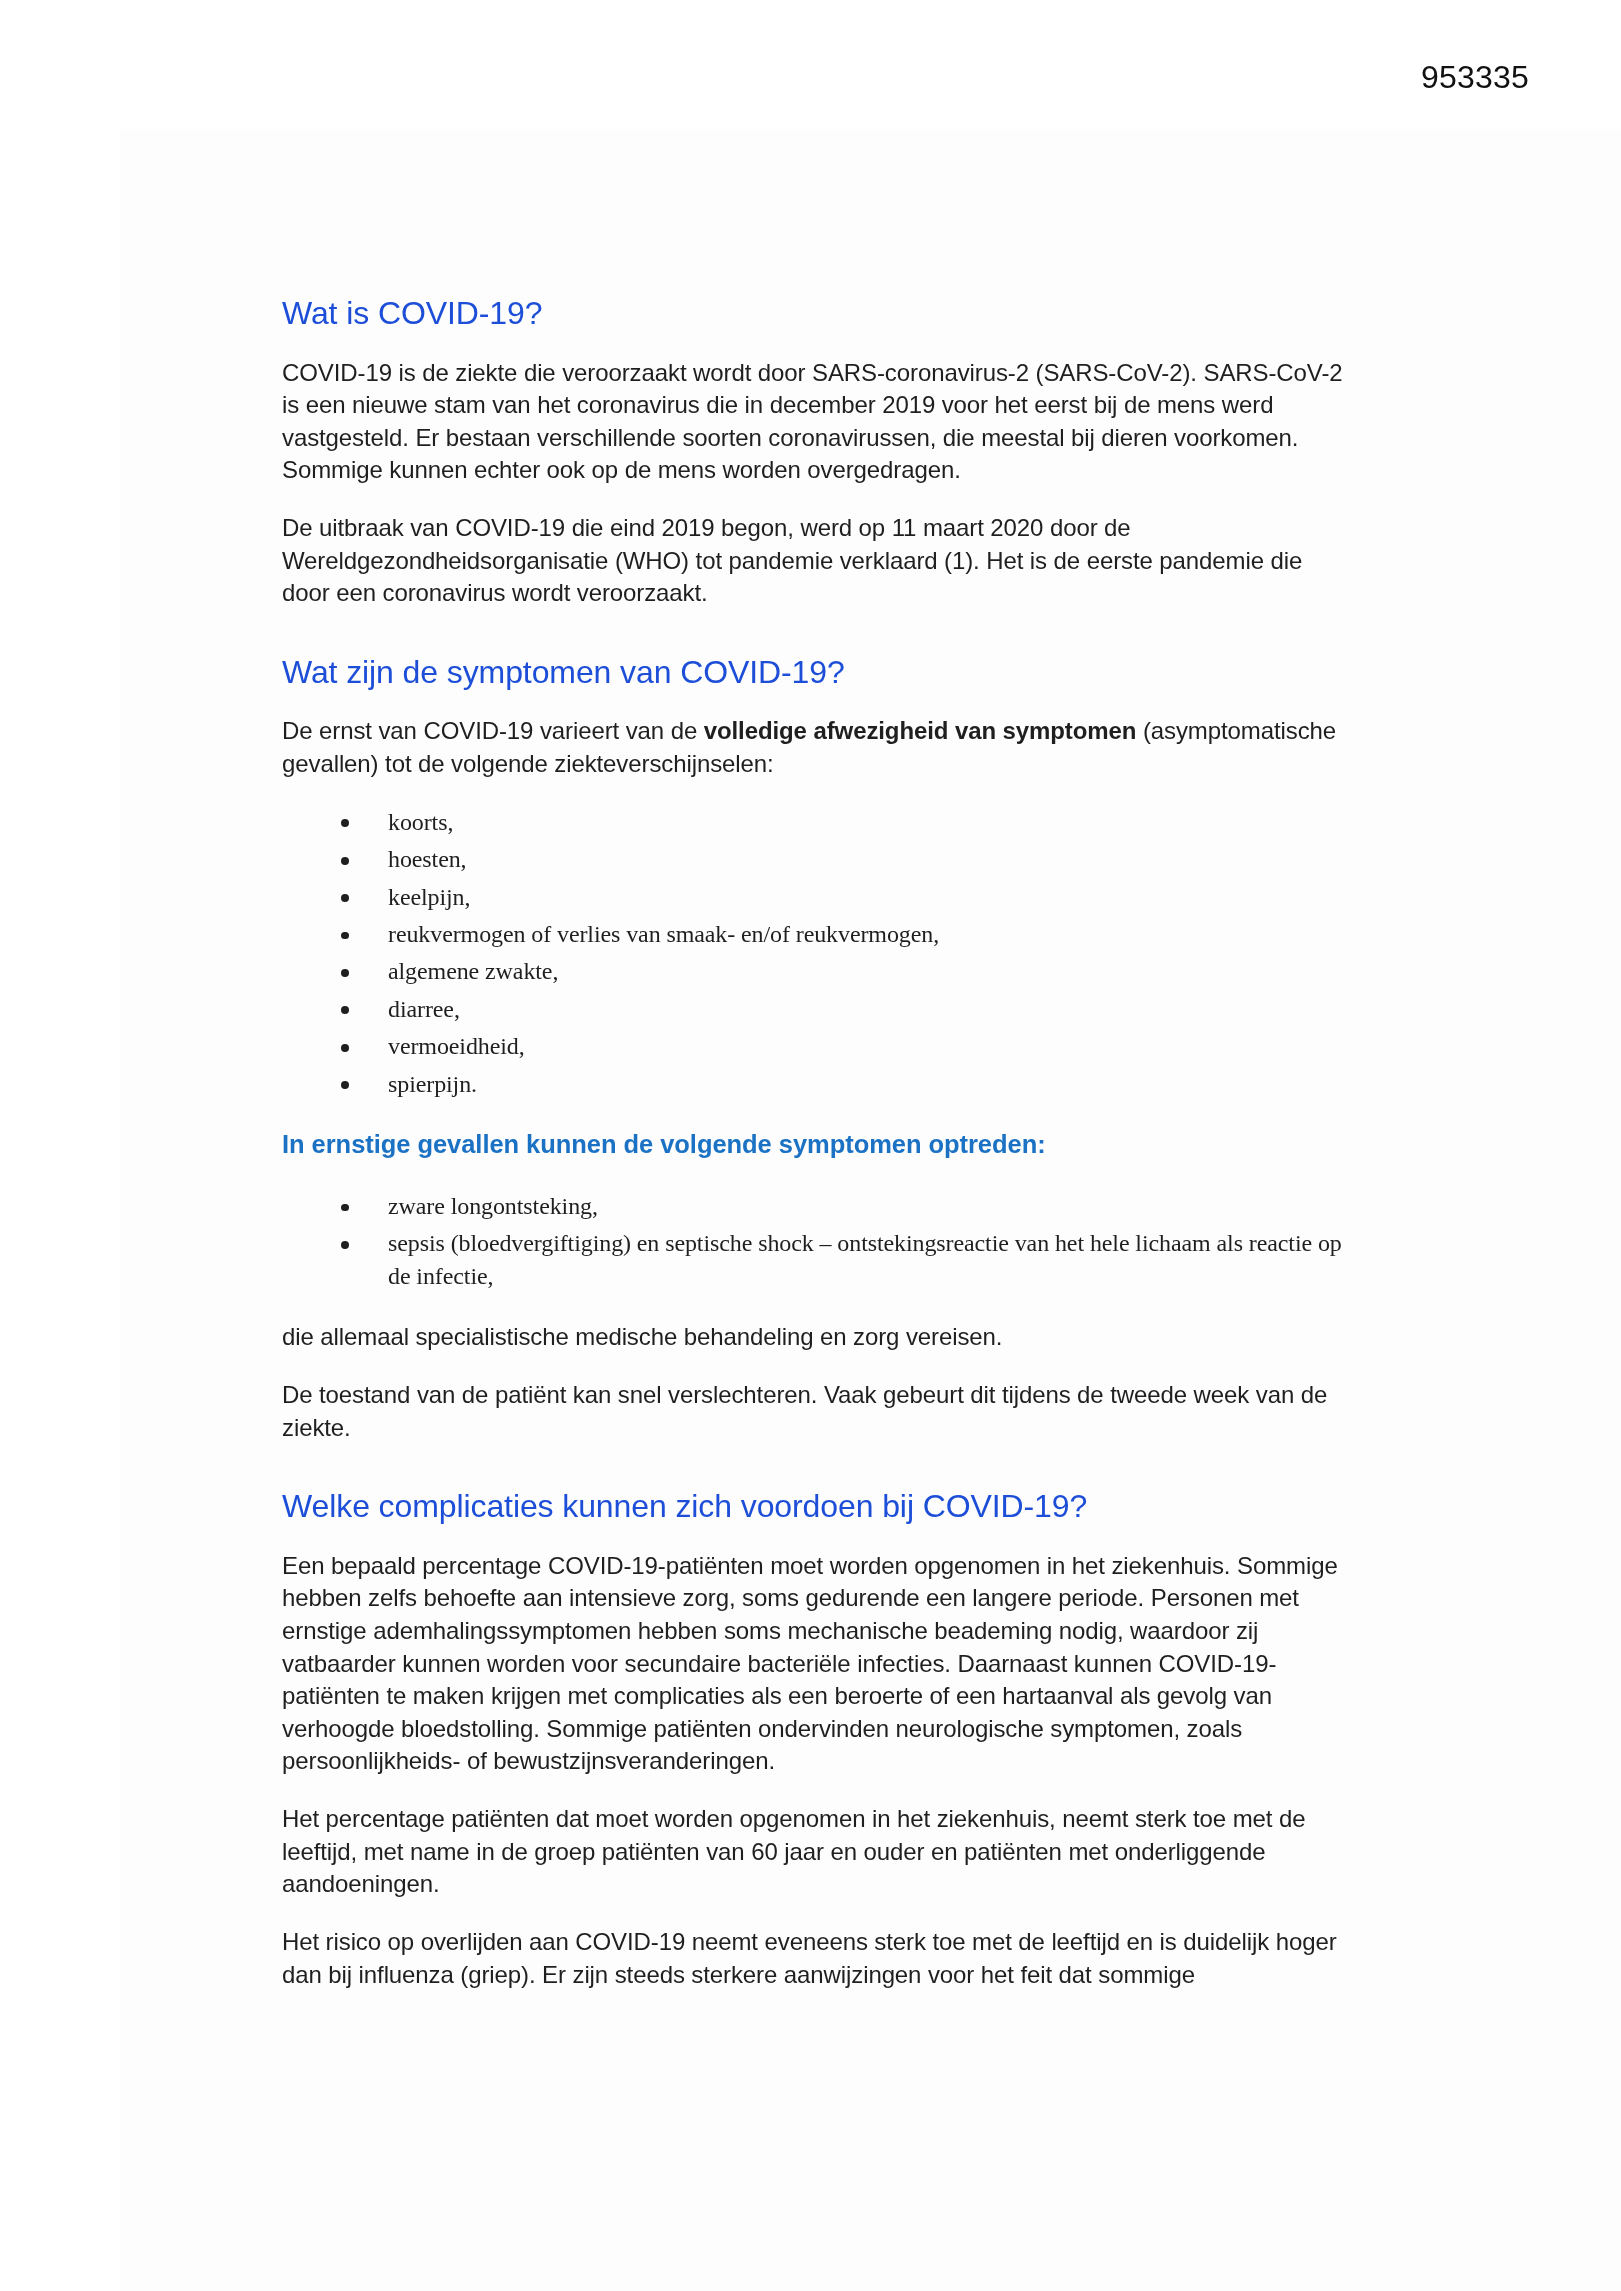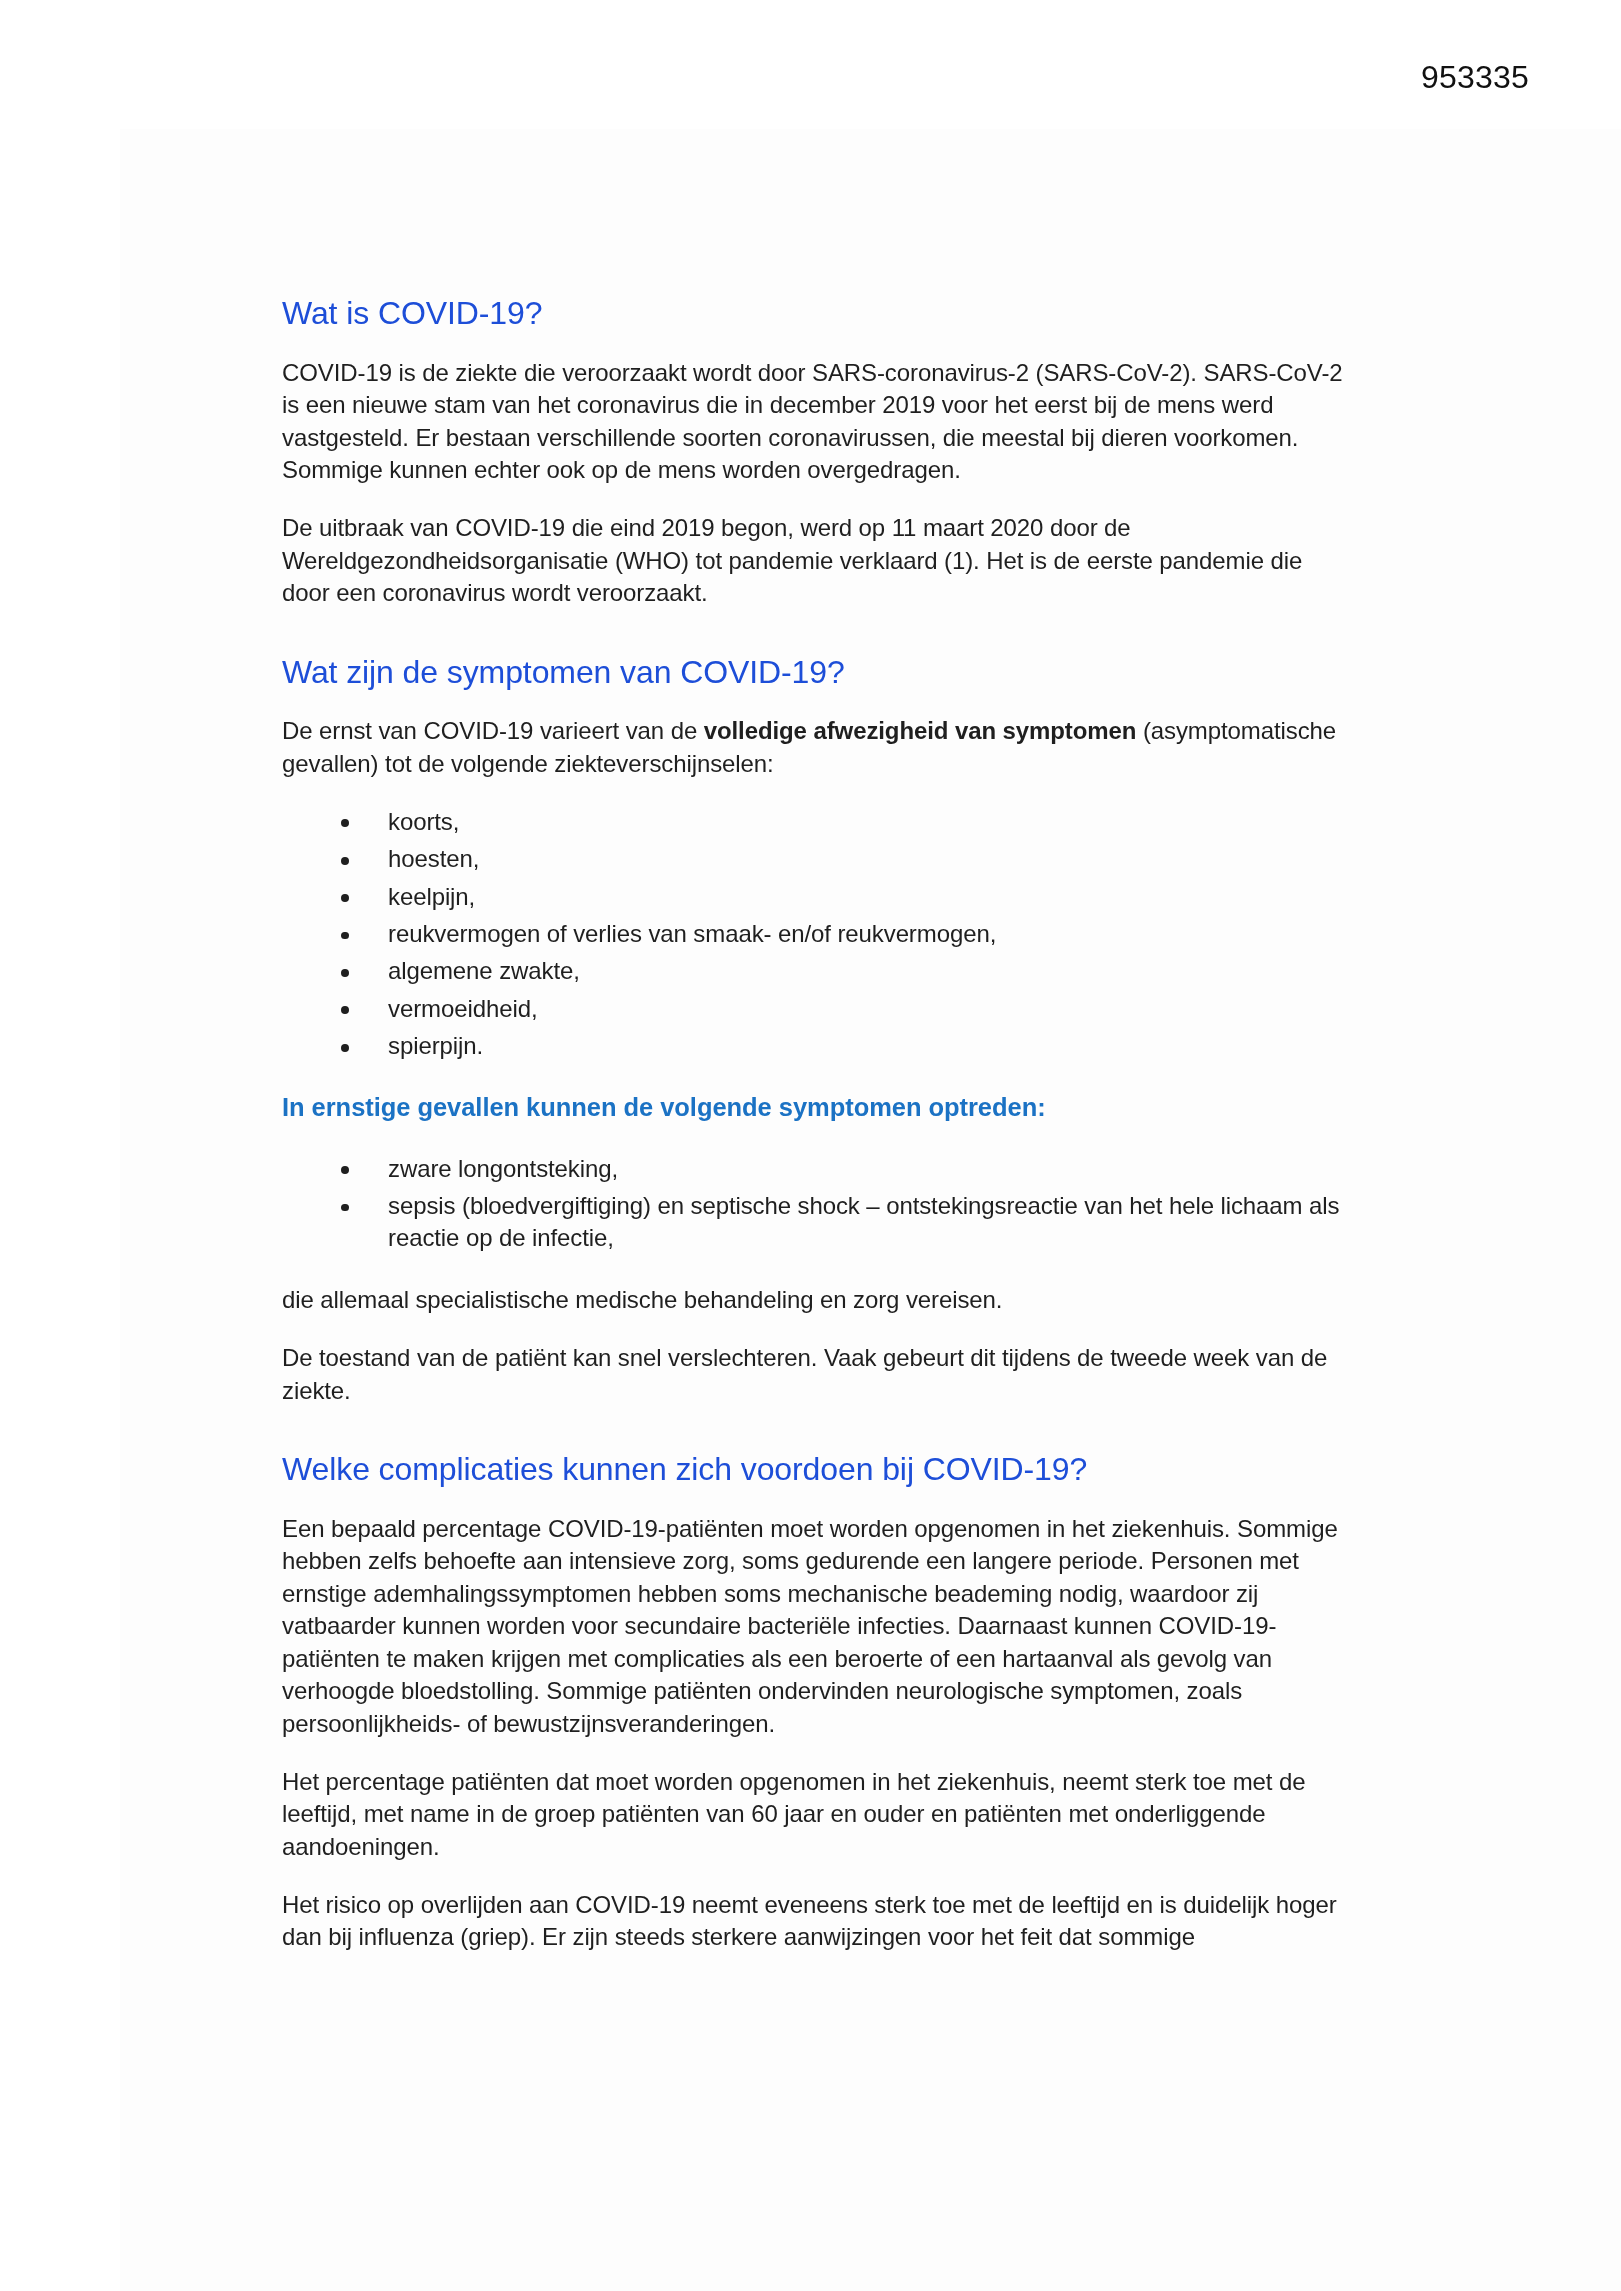--- a/index.html
+++ b/index.html
@@ -93,20 +93,21 @@
   }
 
   .bold {
     font-weight: bold;
   }
 
   ul.bullet-list {
     list-style: none;
     margin: 0 0 29px 0;
     padding: 0 0 0 57px;
+    font-family: Liberation Serif, serif;
   }
 
   ul.bullet-list li {
     position: relative;
     font-size: 24px;
     line-height: 1.355;
     color: #1f1f1f;
     margin: 0 0 4.9px 0;
     padding-left: 49px;
     letter-spacing: -0.1px;
@@ -150,20 +151,21 @@
       <h1 class="section-title">Wat zijn de symptomen van COVID-19?</h1>
 
       <p class="body-text"><span>De ernst van COVID-19 varieert van de </span><span class="bold">volledige afwezigheid van symptomen</span><span> (asymptomatische gevallen) tot de volgende ziekteverschijnselen:</span></p>
 
       <ul class="bullet-list">
         <li>koorts,</li>
         <li>hoesten,</li>
         <li>keelpijn,</li>
         <li>reukvermogen of verlies van smaak- en/of reukvermogen,</li>
         <li>algemene zwakte,</li>
+        <li>diarree,</li>
         <li>vermoeidheid,</li>
         <li>spierpijn.</li>
       </ul>
 
       <h2 class="sub-title">In ernstige gevallen kunnen de volgende symptomen optreden:</h2>
 
       <ul class="bullet-list">
         <li>zware longontsteking,</li>
         <li>sepsis (bloedvergiftiging) en septische shock – ontstekingsreactie van het hele lichaam als reactie op de infectie,</li>
       </ul>

